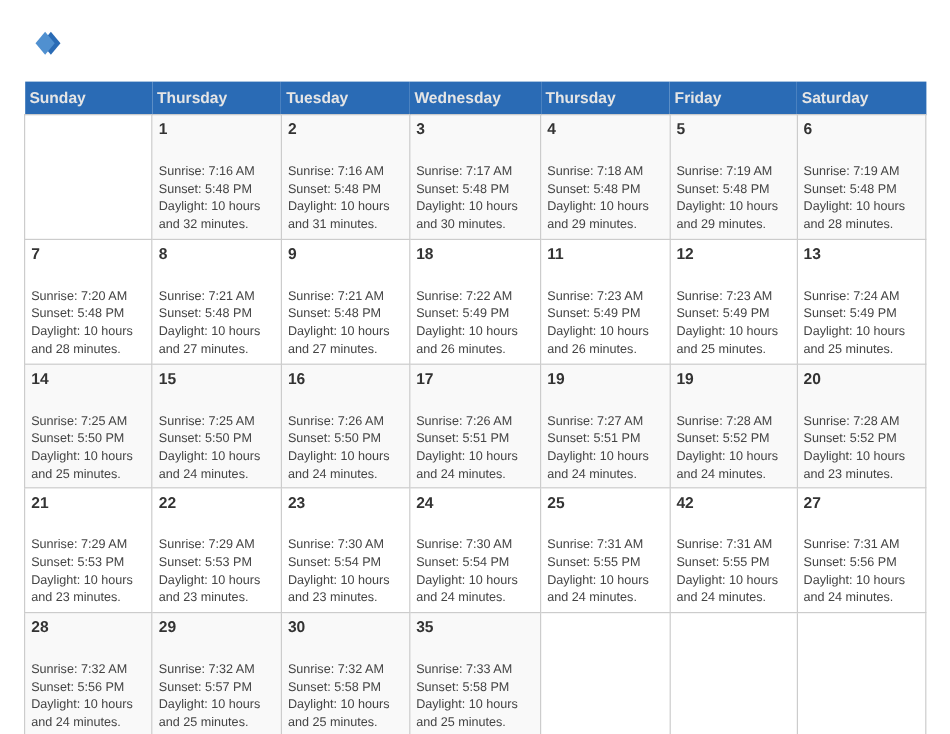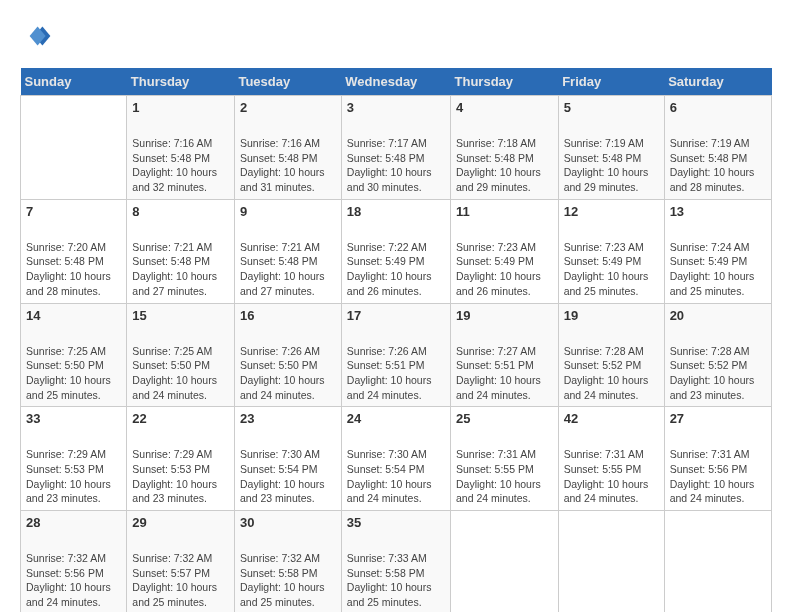--- a/index.html
+++ b/index.html
@@ -202,21 +202,21 @@
           <span class="day-num">19</span>
           <div class="day-detail">Sunrise: 7:28 AM<br>Sunset: 5:52 PM<br>Daylight: 10 hours<br>and 24 minutes.</div>
         </td>
         <td>
           <span class="day-num">20</span>
           <div class="day-detail">Sunrise: 7:28 AM<br>Sunset: 5:52 PM<br>Daylight: 10 hours<br>and 23 minutes.</div>
         </td>
       </tr>
       <tr>
         <td>
-          <span class="day-num">33</span>
+          <span class="day-num">21</span>
           <div class="day-detail">Sunrise: 7:29 AM<br>Sunset: 5:53 PM<br>Daylight: 10 hours<br>and 23 minutes.</div>
         </td>
         <td>
           <span class="day-num">22</span>
           <div class="day-detail">Sunrise: 7:29 AM<br>Sunset: 5:53 PM<br>Daylight: 10 hours<br>and 23 minutes.</div>
         </td>
         <td>
           <span class="day-num">23</span>
           <div class="day-detail">Sunrise: 7:30 AM<br>Sunset: 5:54 PM<br>Daylight: 10 hours<br>and 23 minutes.</div>
         </td>

